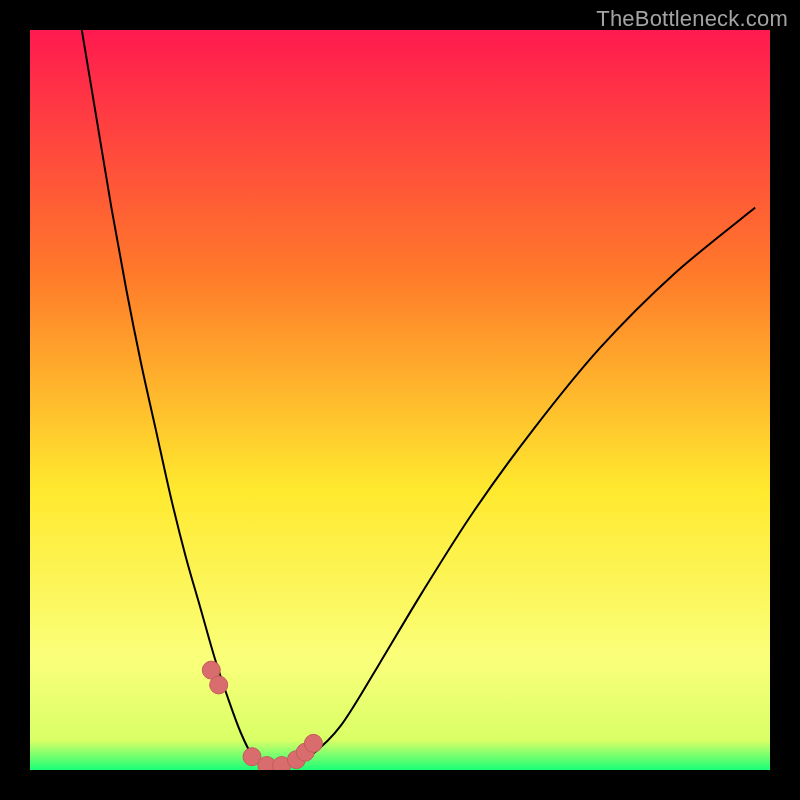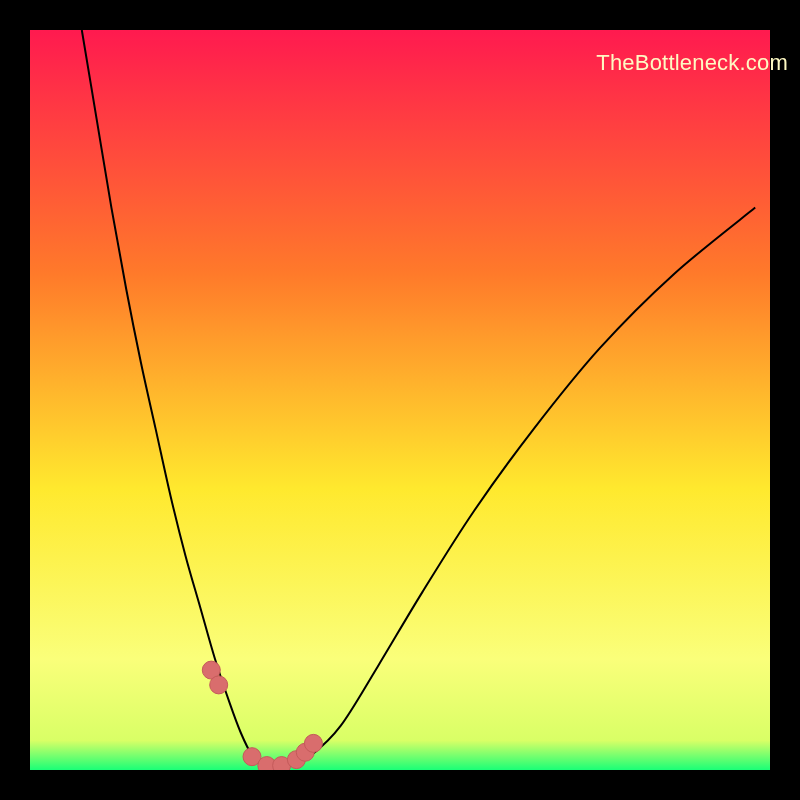--- a/index.html
+++ b/index.html
@@ -18,24 +18,23 @@
     height: 740px;
     overflow: hidden;
   }
   .watermark {
     position: absolute;
     top: 6px;
     right: 12px;
     font-family: Arial, Helvetica, sans-serif;
     font-size: 22px;
     font-weight: 500;
-    color: #fef9c3;
+    color: #a3a3a3;
     letter-spacing: 0.2px;
     user-select: none;
-    margin-top: 44px;
   }
   svg { display: block; }
 </style>
 </head>
 <body>
 
 <div class="frame">
 
   <div class="plot-area">
     <svg viewBox="0 0 740 740" width="740" height="740" preserveAspectRatio="none">

